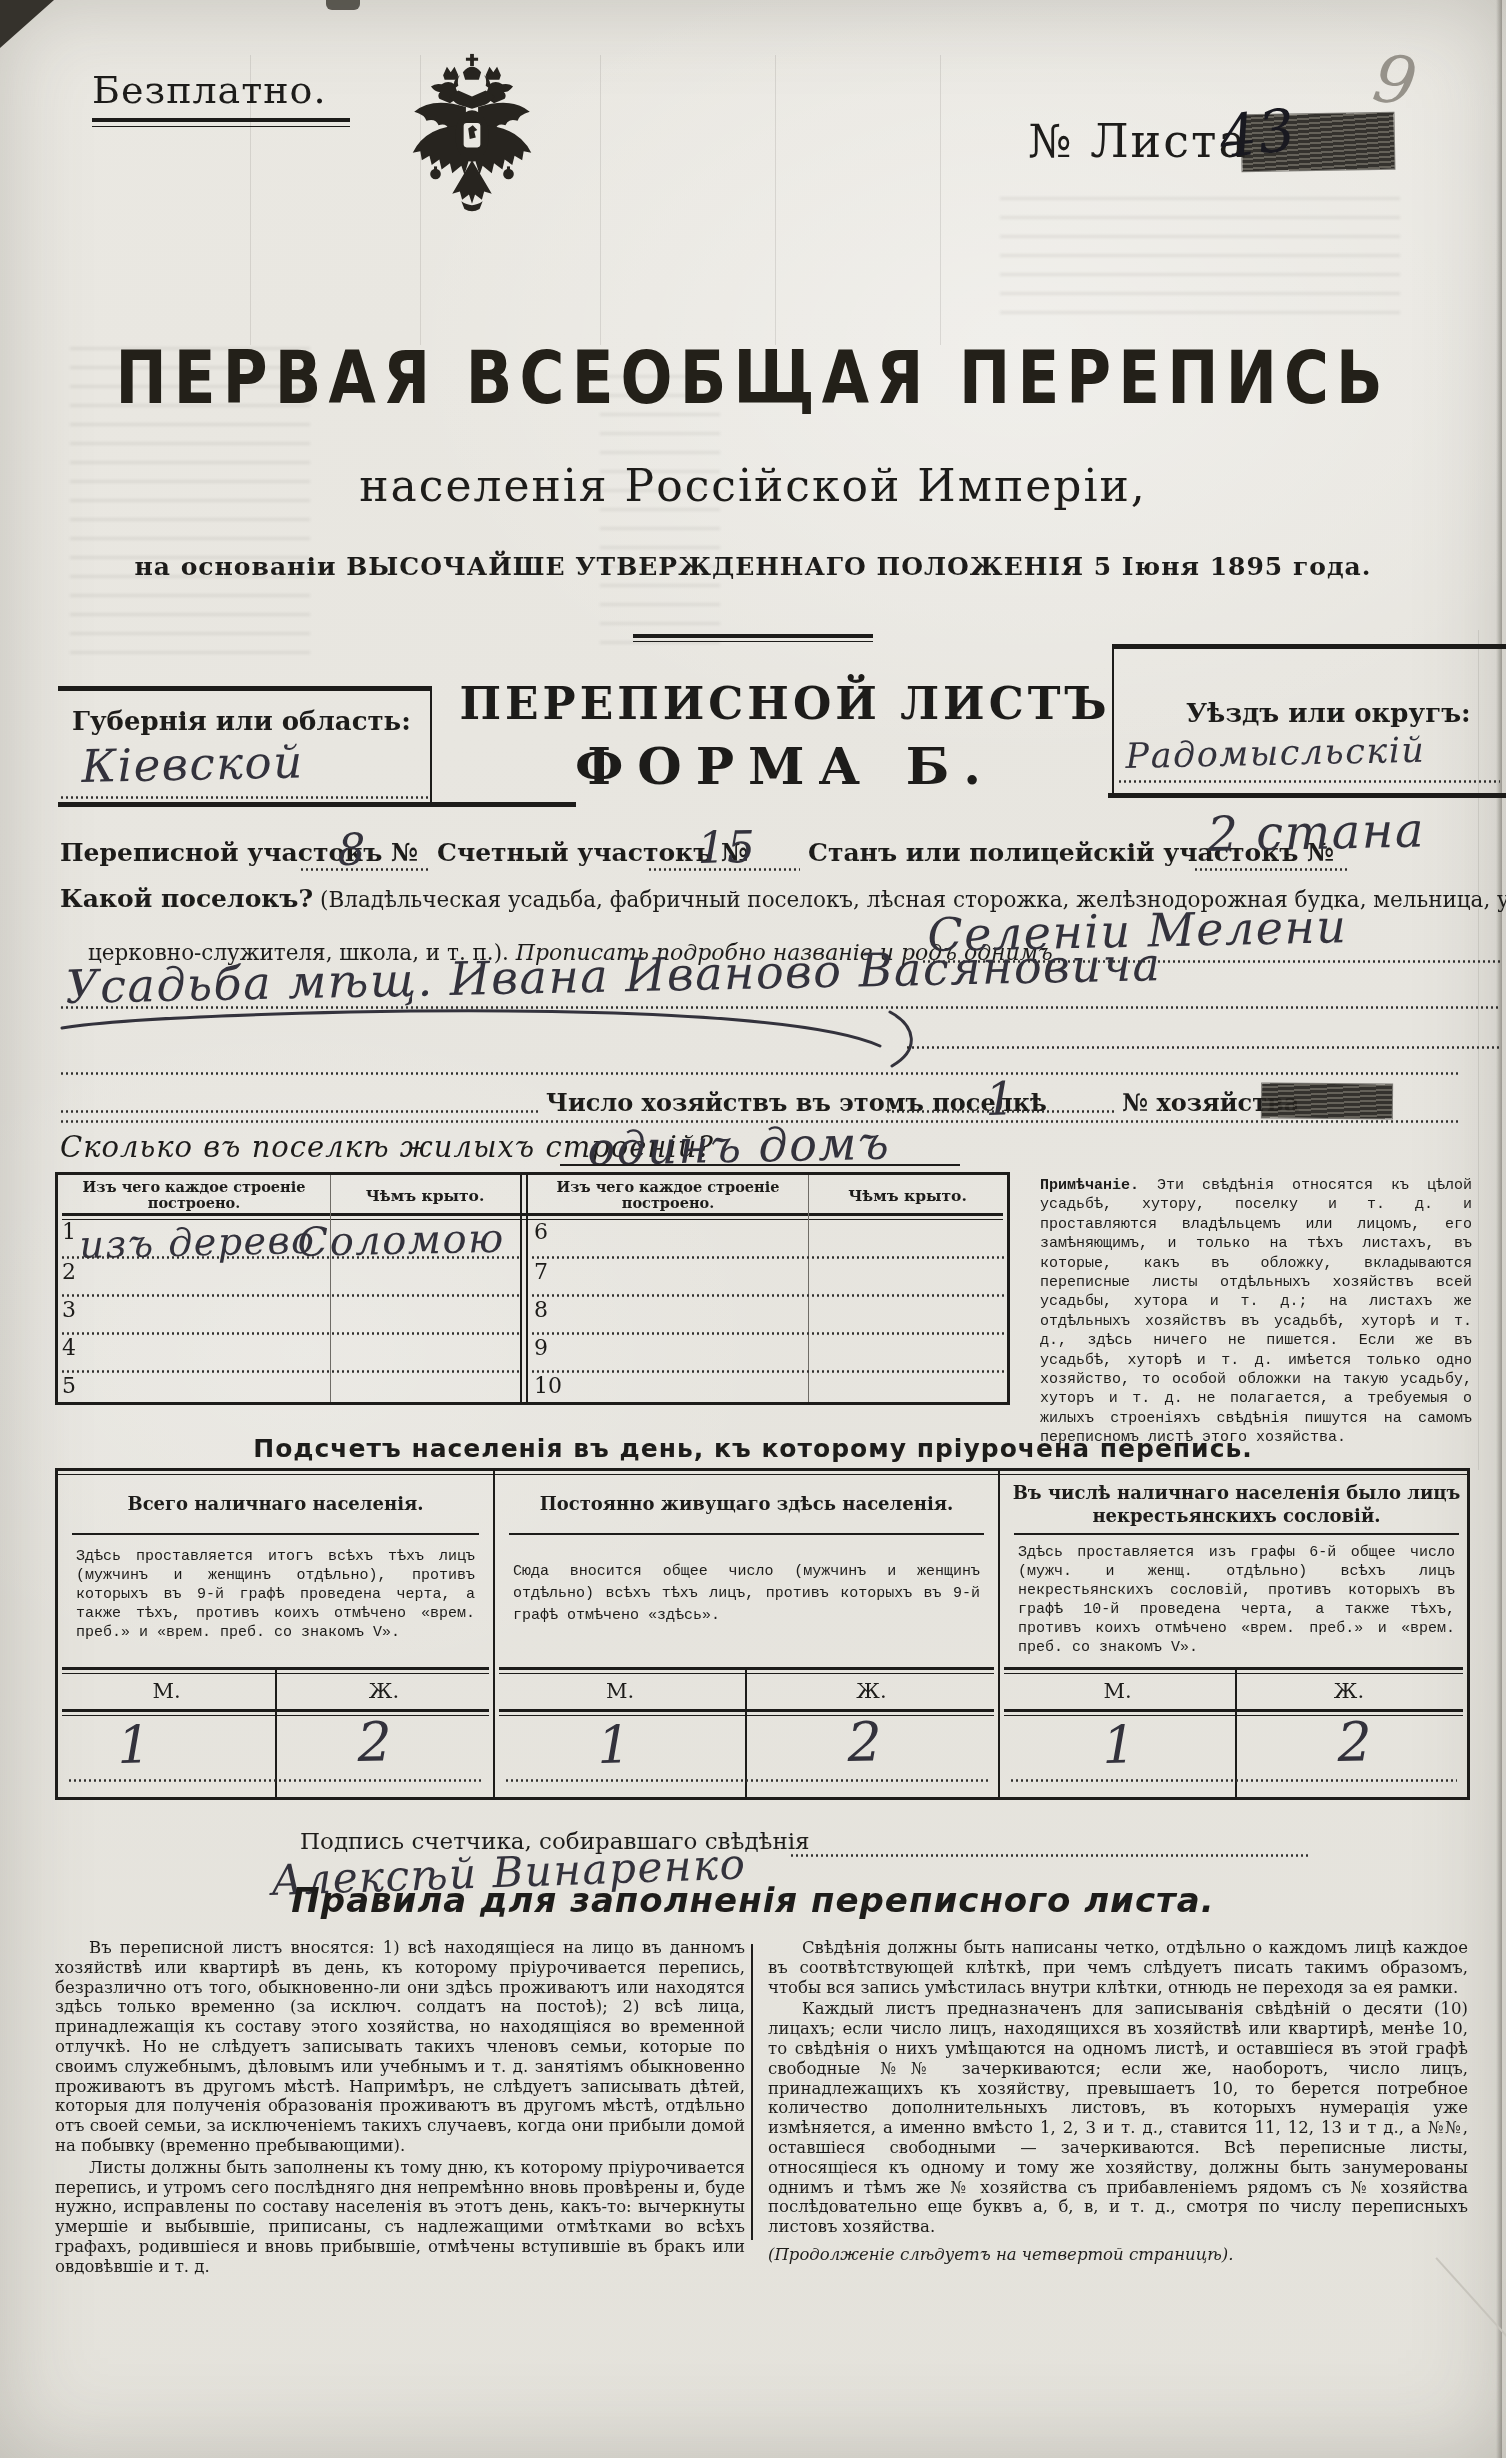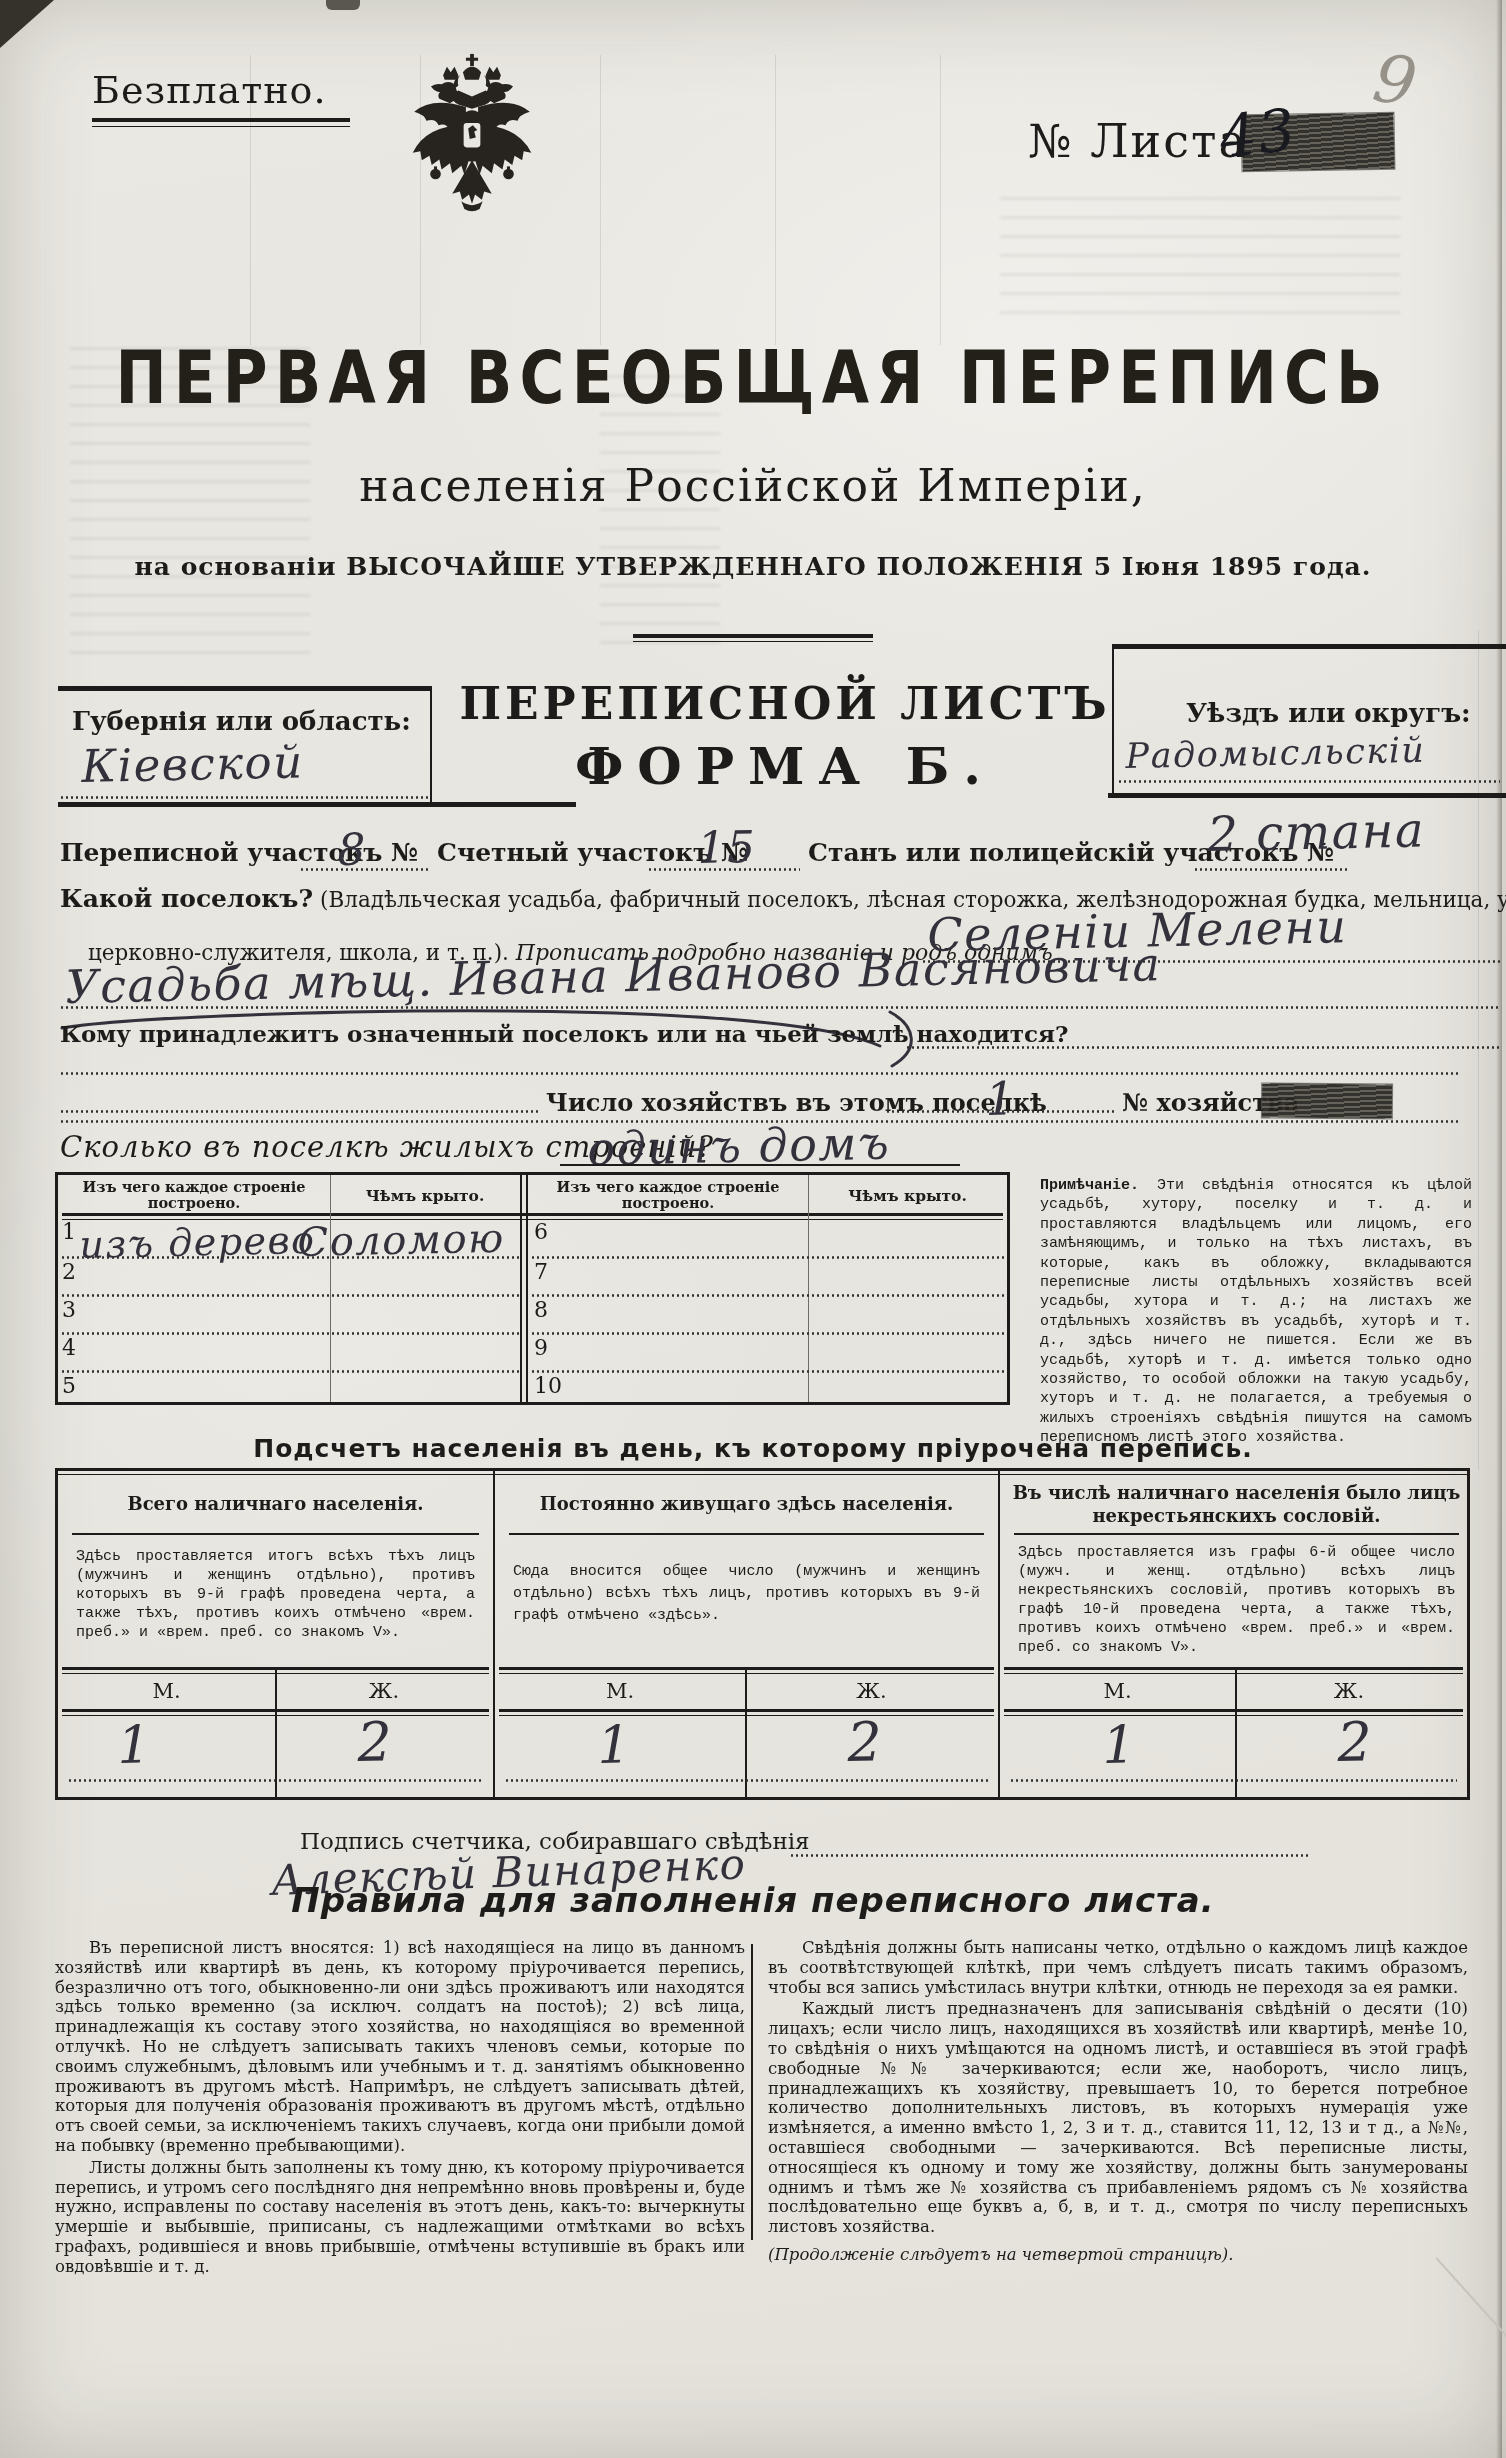--- a/index.html
+++ b/index.html
@@ -139,21 +139,20 @@
   <div class="abs hw" style="left:928px;top:908px;font-size:46px;">Селеніи Мелени</div>
   <div class="abs dot" style="left:922px;top:960px;width:578px;"></div>
 
   <div class="abs hw" style="left:66px;top:960px;font-size:46px;">Усадьба мѣщ. Ивана Иваново Васяновича</div>
   <div class="abs dot" style="left:60px;top:1006px;width:1440px;"></div>
 
   <svg class="abs" style="left:50px;top:994px;" width="900" height="80" viewBox="0 0 900 80">
     <path d="M 830 52 C 760 20 520 14 300 18 C 170 21 60 26 12 34" fill="none" stroke="#33323c" stroke-width="3" stroke-linecap="round"></path>
     <path d="M 840 18 C 866 32 870 56 842 72" fill="none" stroke="#33323c" stroke-width="3" stroke-linecap="round"></path>
   </svg>
-  <div class="abs slab nowrap" style="left:60px;top:1020px;font-size:23px;">Кому принадлежитъ означенный поселокъ или на чьей землѣ находится?</div>
   <div class="abs dot" style="left:906px;top:1046px;width:594px;"></div>
 
   <div class="abs dot" style="left:60px;top:1072px;width:1400px;"></div>
 
   <div class="abs dot" style="left:60px;top:1110px;width:480px;"></div>
   <div class="abs slab nowrap" style="left:546px;top:1088px;font-size:24px;">Число хозяйствъ въ этомъ поселкѣ</div>
   <div class="abs dot" style="left:886px;top:1110px;width:230px;"></div>
   <div class="abs hw" style="left:986px;top:1072px;font-size:46px;">1</div>
   <div class="abs slab nowrap" style="left:1122px;top:1088px;font-size:24px;">№ хозяйства</div>
   <div class="abs stamp" style="left:1262px;top:1084px;width:130px;height:34px;transform:rotate(.5deg);"></div>

